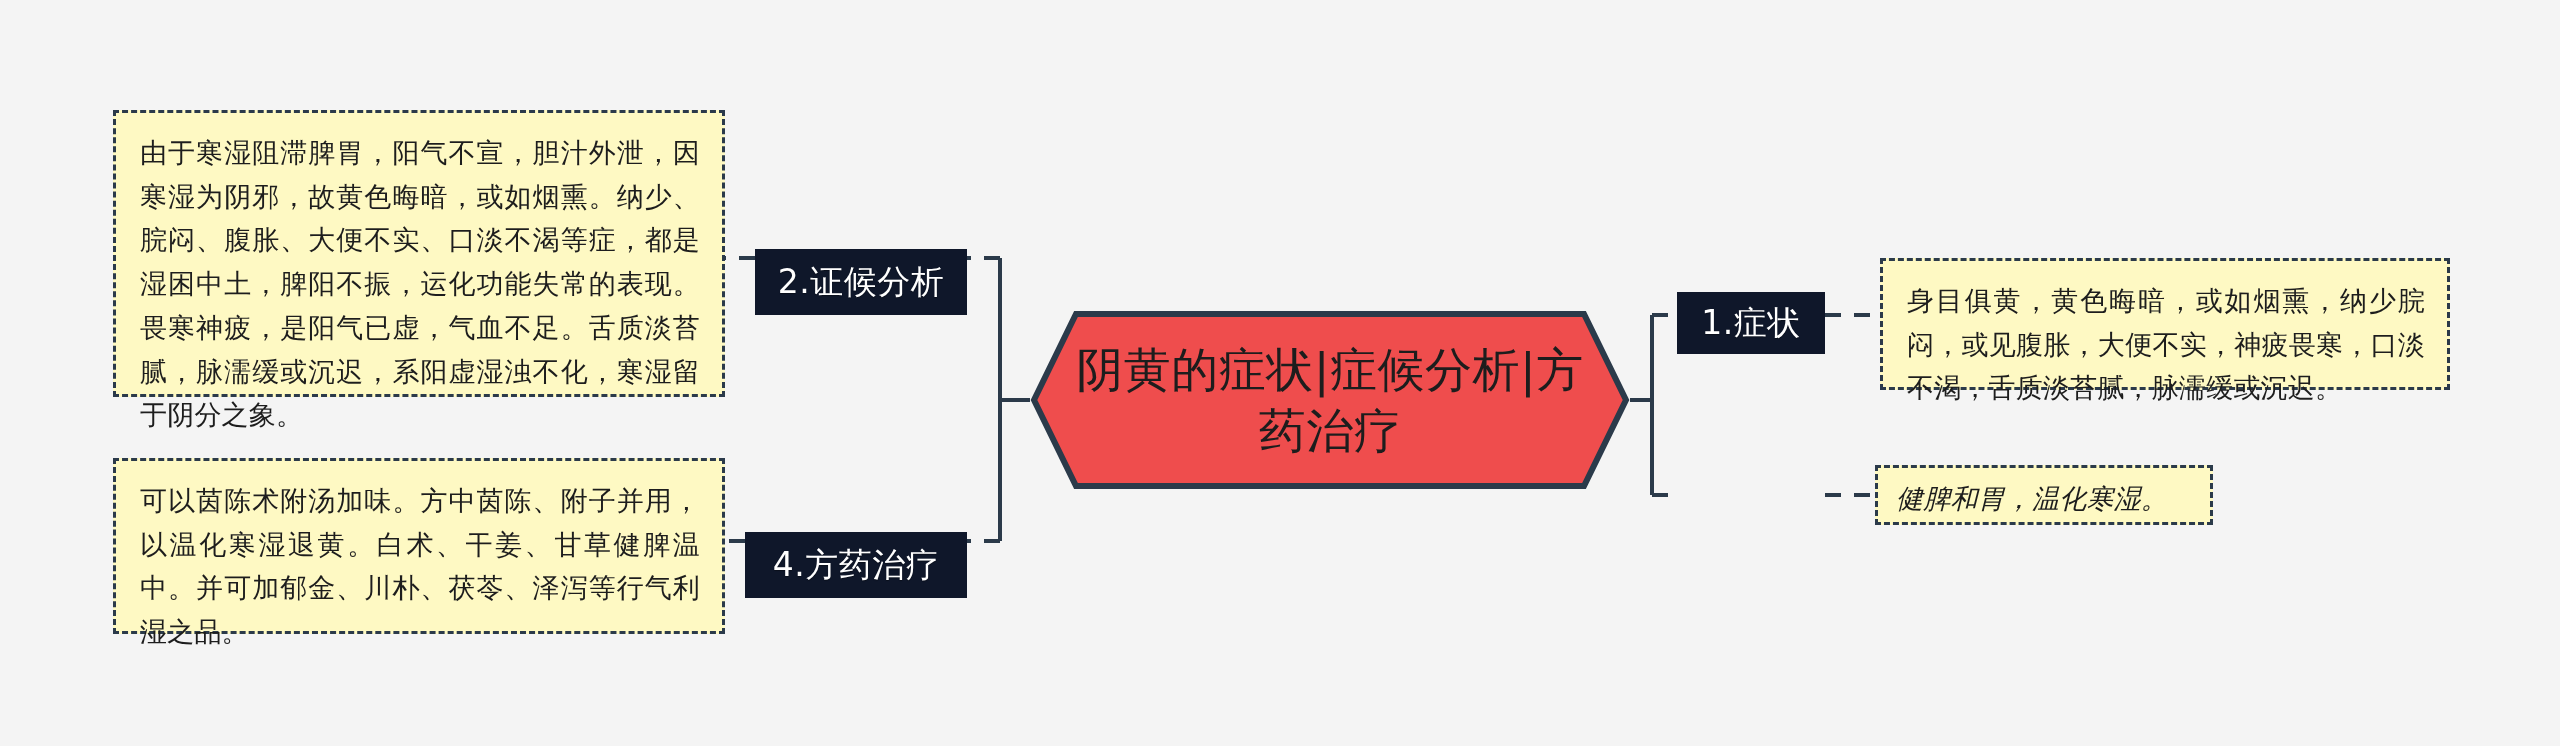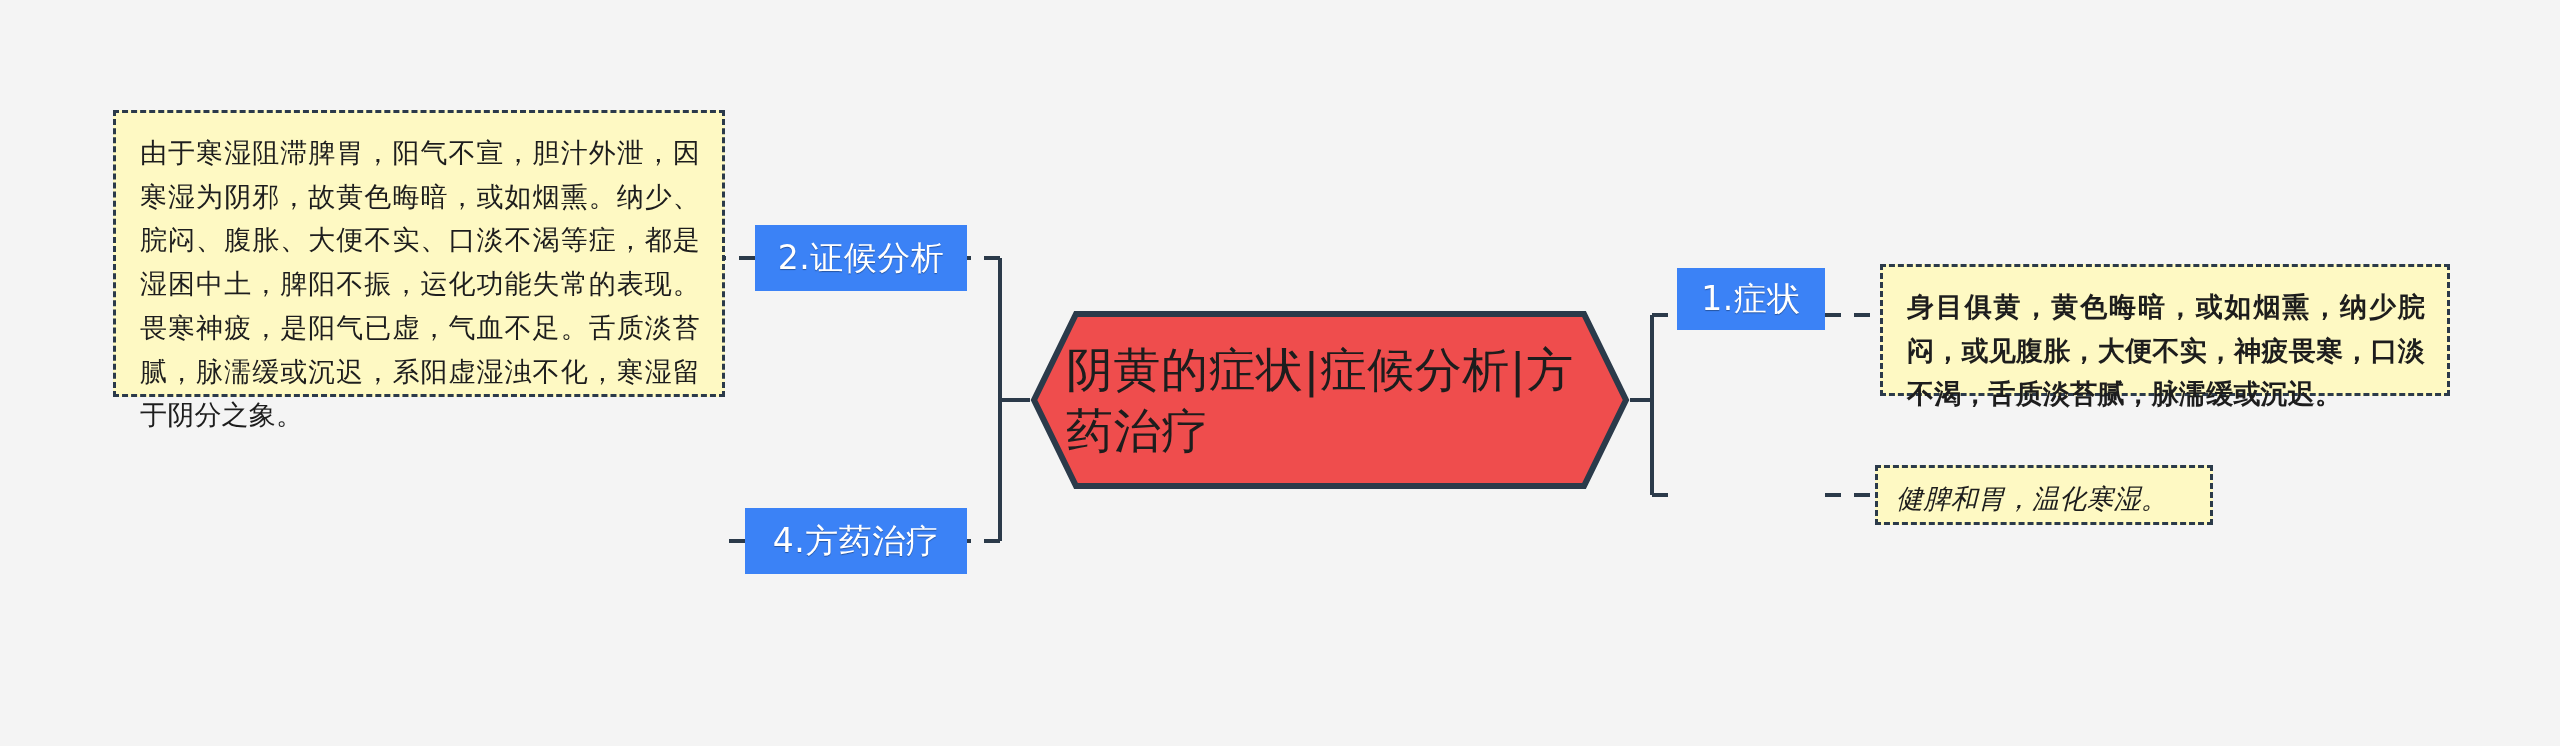--- a/index.html
+++ b/index.html
@@ -46,41 +46,43 @@
     height: 180px;
   }
   .center-label {
     position: absolute;
     left: 0; top: 0;
     width: 600px;
     height: 180px;
     display: flex;
     align-items: center;
     justify-content: center;
+    text-align: center;
     font-size: 47px;
     line-height: 1.30;
     color: #1d1d1d;
     letter-spacing: 0.5px;
     padding: 0 36px;
     box-sizing: border-box;
   }
 
   
   .branch {
     position: absolute;
-    background: #3b82f6;
+    background: #0f172a;
     color: #ffffff;
     display: flex;
     align-items: center;
     justify-content: center;
     font-size: 33px;
     letter-spacing: 0.5px;
     box-sizing: border-box;
     text-shadow: 0 1px 1px rgba(0,0,0,0.35);
     white-space: nowrap;
+    margin-top: 24px;
   }
   .branch-2 { left: 755px;  top: 225px; width: 212px; height: 66px; }
   .branch-4 { left: 745px;  top: 508px; width: 222px; height: 66px; }
   .branch-1 { left: 1677px; top: 268px; width: 148px; height: 62px; }
   .branch-3 { left: 1673px; top: 462px; width: 152px; height: 66px; }
 
   
   .detail {
     position: absolute;
     border: 3px dashed #2b3a4a;
@@ -105,24 +107,23 @@
     height: 287px;
   }
   .detail-formula {
     left: 113px;
     top: 458px;
     width: 612px;
     height: 176px;
   }
   .detail-symptom {
     left: 1880px;
-    top: 264px;
+    top: 258px;
     width: 570px;
     height: 132px;
-    font-weight: bold;
   }
   .detail-method {
     left: 1875px;
     top: 465px;
     width: 338px;
     height: 60px;
   }
   .detail-method .txt {
     padding: 9px 18px;
     white-space: nowrap;
@@ -172,20 +173,23 @@
 
   <div class="branch branch-4">4.方药治疗</div>
 
   <div class="branch branch-1">1.症状</div>
 
 
   <div class="detail detail-analysis">
     <span class="txt">由于寒湿阻滞脾胃，阳气不宣，胆汁外泄，因寒湿为阴邪，故黄色晦暗，或如烟熏。纳少、脘闷、腹胀、大便不实、口淡不渴等症，都是湿困中土，脾阳不振，运化功能失常的表现。畏寒神疲，是阳气已虚，气血不足。舌质淡苔腻，脉濡缓或沉迟，系阳虚湿浊不化，寒湿留于阴分之象。</span>
   </div>
 
+  <div class="detail detail-formula">
+    <span class="txt">可以茵陈术附汤加味。方中茵陈、附子并用，以温化寒湿退黄。白术、干姜、甘草健脾温中。并可加郁金、川朴、茯苓、泽泻等行气利湿之品。</span>
+  </div>
 
   <div class="detail detail-symptom">
     <span class="txt">身目俱黄，黄色晦暗，或如烟熏，纳少脘闷，或见腹胀，大便不实，神疲畏寒，口淡不渴，舌质淡苔腻，脉濡缓或沉迟。</span>
   </div>
 
   <div class="detail detail-method">
     <span class="txt">健脾和胃，温化寒湿。</span>
   </div>
 
 </div>

